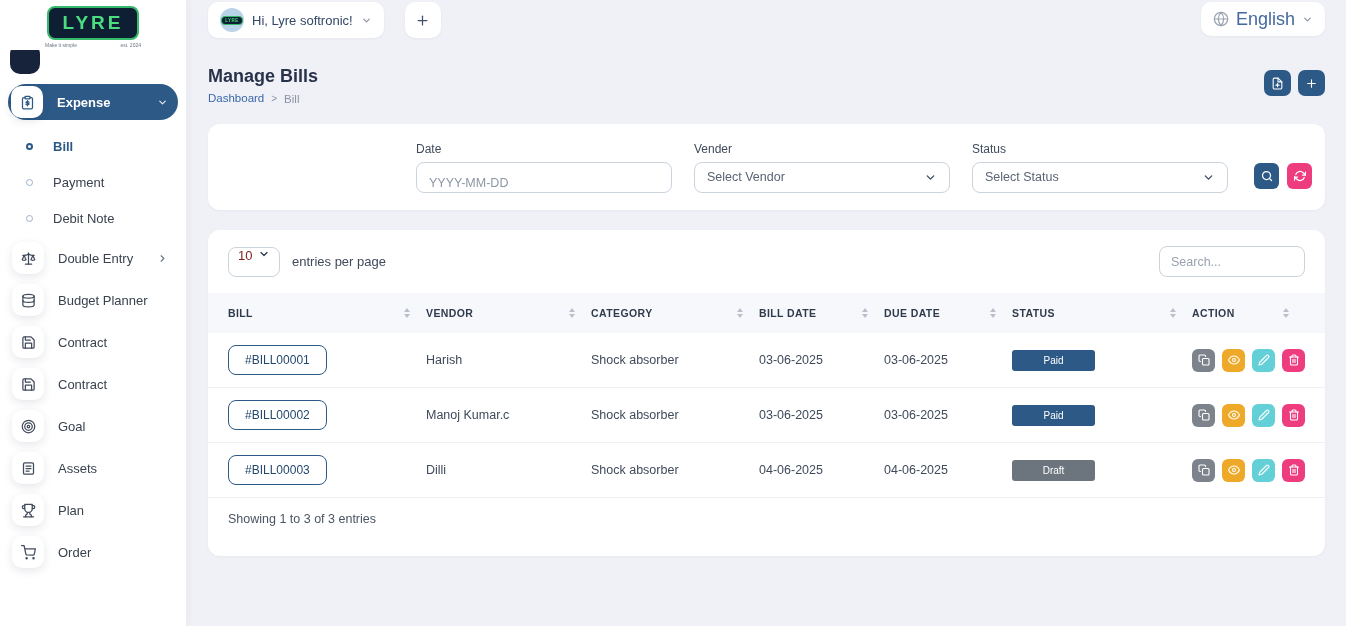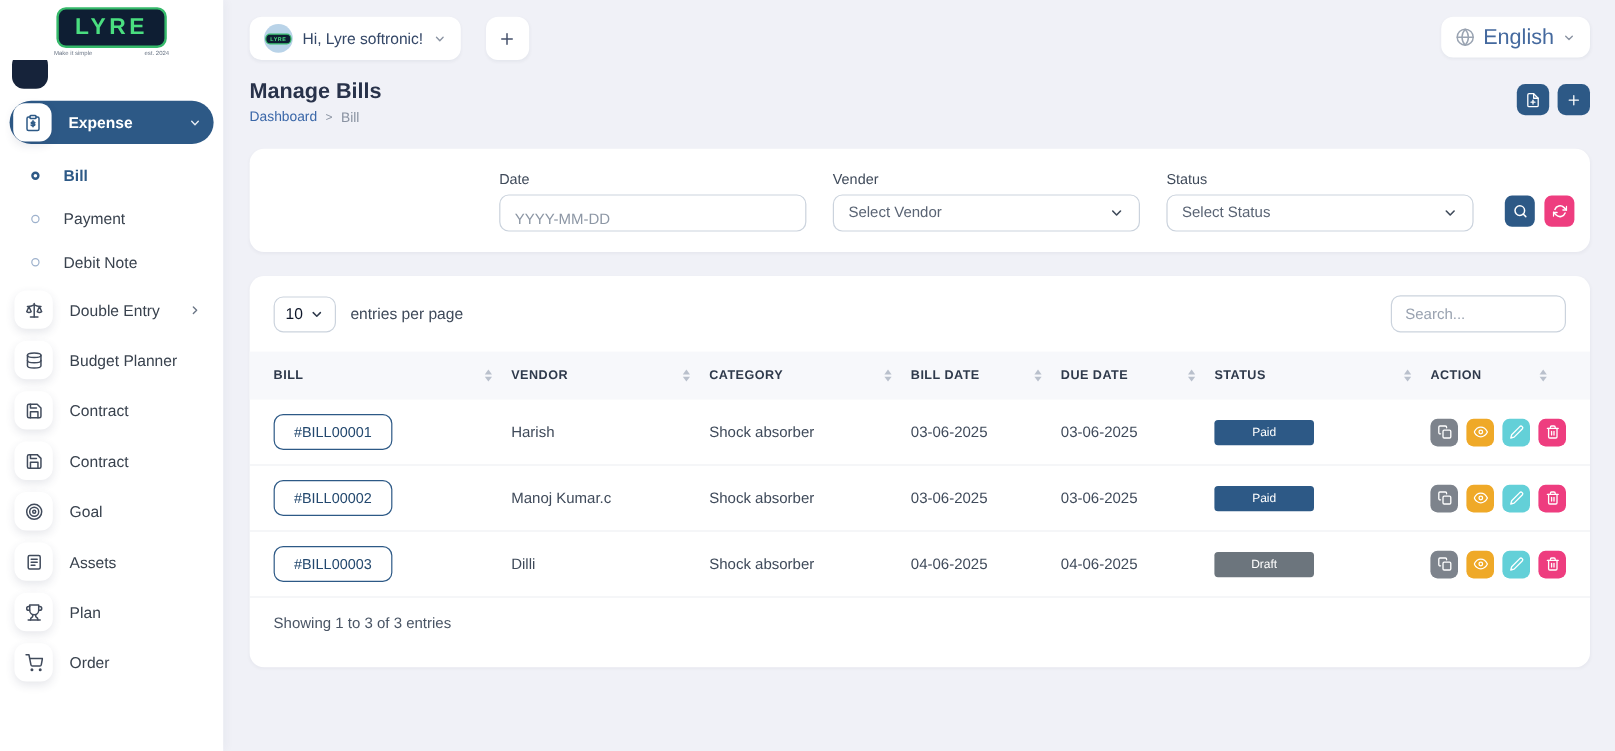--- a/index.html
+++ b/index.html
@@ -26,21 +26,21 @@
   .nav-item.active .nav-label { color:#fff; font-weight:700; }
   .nav-item.active .nav-chev { color:#e7edf5; }
   .sub-item { display:flex; align-items:center; height:36px; padding-left:18px; cursor:pointer; }
   .bullet { width:7px; height:7px; border-radius:50%; border:1.5px solid #9db1cc; }
   .sub-item .sub-label { font-size:13px; color:#39424e; margin-left:20px; }
   .sub-item.active .bullet { border:2px solid #2d5986; }
   .sub-item.active .sub-label { color:#2d5986; font-weight:700; }
 
   
   main { flex:1; padding:0 22px; }
-  .topbar { height:50px; padding-top:14px; display:flex; align-items:flex-start;gap:11px; }
+  .topbar { height:50px; padding-top:2px; display:flex; align-items:flex-start;gap:11px; }
   .pill { background:#fff; border-radius:10px; box-shadow:0 1px 3px rgba(20,30,60,.05); display:flex; align-items:center; }
   .greeting { height:36px; padding:0 12px; gap:8px; cursor:pointer; }
   .avatar { width:24px; height:24px; border-radius:50%; background:#b9d3e8; display:flex; align-items:center; justify-content:center; }
   .avatar .mini-logo { background:#0e1e33; border:1px solid #35b96a; border-radius:4px; padding:1px 3px; color:#4ade80; font-size:4.5px; font-weight:800; letter-spacing:.5px; }
   .greeting .g-text { font-size:13px; color:#344767; }
   .chev-sm { color:#8a93a2; display:flex; }
   .chev-sm svg { width:11px; height:11px; }
   .plus-btn { width:36px; height:36px; margin-left:10px; justify-content:center; cursor:pointer; color:#44506b; }
   .plus-btn svg { width:15px; height:15px; }
   .lang { margin-left:auto; height:34px; padding:0 12px; gap:7px; cursor:pointer; }
@@ -70,21 +70,21 @@
   .f-select .chev-sm svg { width:13px; height:13px; color:#3f4a5a; }
   .filter-btns { display:flex; gap:8px; margin-top:18px; margin-left:4px; }
   .mini-btn { width:25px; height:26px; border:none; border-radius:6px; color:#fff; display:flex; align-items:center; justify-content:center; cursor:pointer; }
   .mini-btn svg { width:12px; height:12px; }
   .btn-search { background:#2d5986; }
   .btn-reset { background:#ee3d7f; }
 
   .table-card { margin-top:20px; padding-bottom:30px; }
   .tc-top { display:flex; justify-content:space-between; align-items:center; padding:16px 20px; }
   .per-page { display:flex; align-items:center; gap:12px; }
-  .pp-select { width:52px; height:30px; border:1px solid #cbd3dd; border-radius:8px; display:flex; align-items:center; justify-content:space-between; padding:0 9px; font-size:13px; color:#0f172a; cursor:pointer; }
+  .pp-select { width:52px; height:30px; border:1px solid #cbd3dd; border-radius:8px; display:flex; align-items:flex-start; justify-content:space-between; padding:0 9px; font-size:13px; color:#7f1d1d; cursor:pointer; }
   .pp-select .chev-sm svg { width:12px; height:12px; color:#2f3a4c; }
   .pp-label { font-size:13px; color:#3f4a5a; }
   .search-box { width:146px; height:31px; border:1px solid #cbd3dd; border-radius:8px; padding:0 11px; display:flex; align-items:center; }
   .search-box input { border:none; outline:none; width:100%; font-size:12.5px; color:#3f4a5a; font-family:inherit; }
   .search-box input::placeholder { color:#99a2b0; }
 
   .tbl-header, .tbl-row { display:grid; grid-template-columns:198px 165px 168px 125px 128px 180px 1fr; align-items:center; padding:0 20px; }
   .tbl-header { background:#f7f8fb; height:40px; }
   .th-cell { display:flex; align-items:center; justify-content:space-between; padding-right:16px; font-size:10.5px; font-weight:700; letter-spacing:.4px; color:#2f3a4c; text-transform:uppercase; }
   .sort { display:flex; flex-direction:column; gap:2px; cursor:pointer; }

